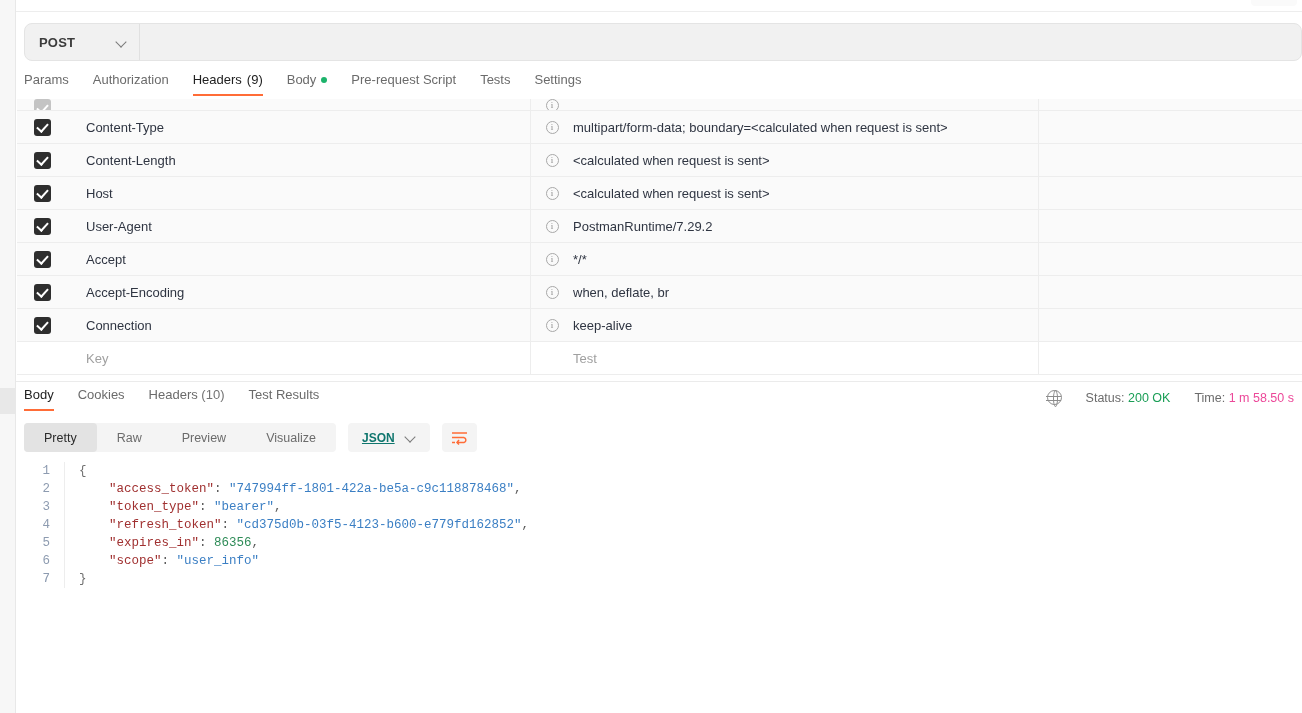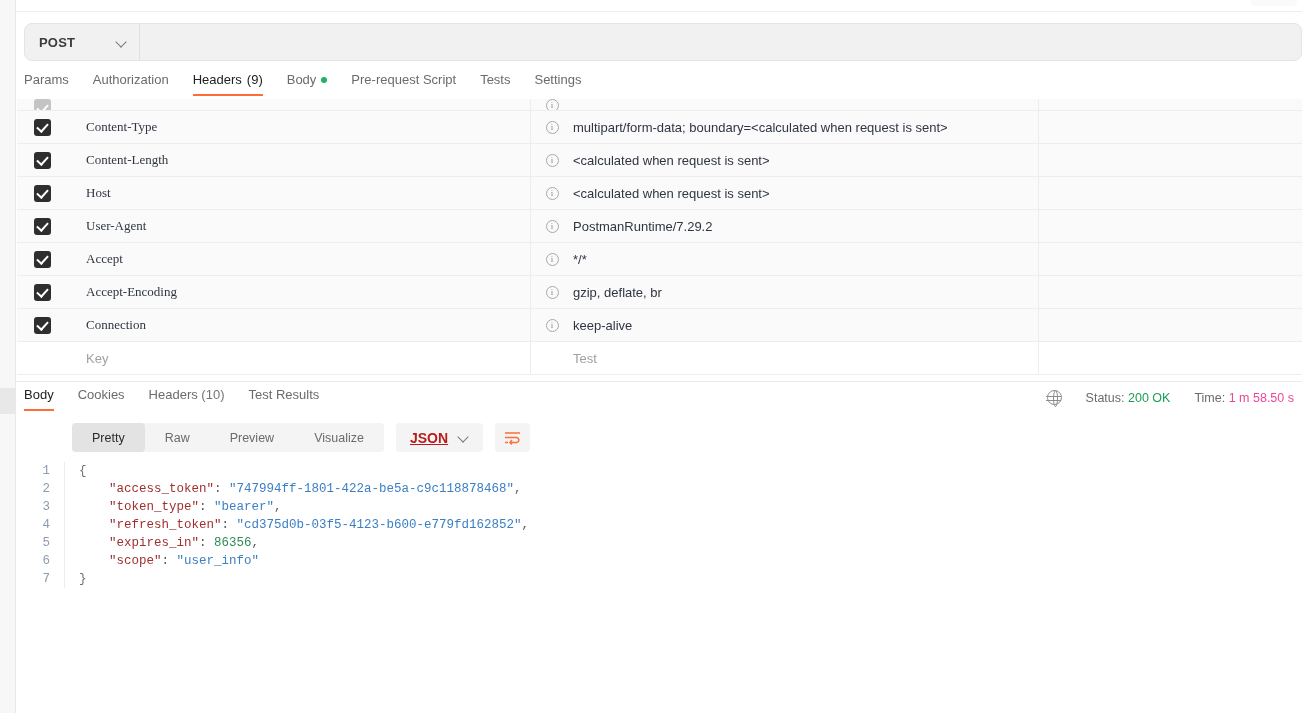--- a/index.html
+++ b/index.html
@@ -40,21 +40,21 @@
   
   .hdr-table { position:absolute; left:17px; top:99px; width:1285px; height:282px; overflow:hidden; }
   .hrow { display:flex; height:33px; align-items:center; border-bottom:1px solid #ededed; background:#fafafa; }
   .hrow.plain { background:#ffffff; }
   .hrow.clipped { height:12px; align-items:flex-start; overflow:hidden; }
   .c-check { width:50px; display:flex; align-items:center; justify-content:center; flex:none; }
   .cb { width:17px; height:17px; border-radius:3px; background:#2e2e2e; position:relative; }
   .cb.dim { background:#c4c4c4; }
   .cb::after { content:""; position:absolute; left:5px; top:2.5px; width:5px; height:9px; border-right:2px solid #fff; border-bottom:2px solid #fff; transform:rotate(42deg); }
   .c-key { width:464px; flex:none; padding-left:1px; font-size:13px; color:#2f3542; border-right:1px solid #ededed; height:33px; display:flex; align-items:center; }
-  .c-key .ktext { padding-left:18px;font-family:Liberation Serif, serif; }
+  .c-key .ktext { padding-left:18px; }
   .c-key .placeholder { padding-left:18px; color:#a0a0a0; }
   .c-info { width:42px; flex:none; display:flex; align-items:center; justify-content:center; }
   .info-ic { width:13px; height:13px; border:1px solid #a8a8a8; border-radius:50%; color:#8c8c8c; font-size:9px; line-height:11px; text-align:center; font-family:"Liberation Serif", serif; }
   .c-val { width:466px; flex:none; font-size:13px; color:#2f3542; border-right:1px solid #ededed; height:33px; display:flex; align-items:center; padding-right:8px; overflow:hidden; white-space:nowrap; }
   .c-val .placeholder { color:#a0a0a0; }
   .c-desc { flex:1; font-size:13px; color:#2f3542; height:33px; display:flex; align-items:center; padding-left:34px; }
   .c-desc .placeholder { color:#a0a0a0; }
 
   
   .resp-divider { position:absolute; left:16px; top:381px; width:1286px; height:1px; background:#ebebeb; }
@@ -67,25 +67,25 @@
   .status-wrap { position:absolute; right:8px; top:390px; display:flex; align-items:center; gap:24px; font-size:12.5px; }
   .globe { width:15px; height:15px; border:1.2px solid #8c8c8c; border-radius:50%; position:relative; }
   .globe::before { content:""; position:absolute; left:5.2px; top:-1.2px; width:3px; height:15px; border:1.2px solid #8c8c8c; border-radius:50%; }
   .globe::after { content:""; position:absolute; left:-1.2px; top:5.2px; width:15px; height:3px; border-top:1.2px solid #8c8c8c; border-bottom:1.2px solid #8c8c8c; }
   .stat-lbl { color:#6b6b6b; }
   .stat-ok { color:#1a9e56; }
   .time-val { color:#ec4899;margin-top:20px; }
 
   
   .body-toolbar { position:absolute; left:24px; top:423px; display:flex; align-items:center; gap:12px; }
-  .seg { display:flex; background:#f4f4f4; border-radius:4px; height:29px; align-items:center;margin-left:48px; }
+  .seg { display:flex; background:#f4f4f4; border-radius:4px; height:29px; align-items:center; }
   .seg-item { font-size:12.5px; color:#6b6b6b; padding:0 20px; height:29px; display:flex; align-items:center; border-radius:4px; }
   .seg-item.active { background:#e3e3e3; color:#2b2b2b; }
   .fmt-box { display:flex; align-items:center; gap:10px; background:#f4f4f4; border-radius:4px; height:29px; padding:0 14px; }
-  .fmt-label { font-size:14px; color:#b91c1c; font-weight:bold;text-decoration:underline; }
+  .fmt-label { font-size:12px; color:#0f766e; font-weight:bold;text-decoration:underline; }
   .wrap-btn { width:35px; height:29px; background:#f4f4f4; border-radius:4px; display:flex; align-items:center; justify-content:center; }
 
   
   .code { position:absolute; left:24px; top:462px; width:1278px; height:240px; font-family:"Liberation Mono", monospace; font-size:12.5px; }
   .cline { display:flex; height:18px; align-items:center; }
   .gutter { width:40px; text-align:right; padding-right:14px; color:#8d9bb0; flex:none; }
   .codetext { white-space:pre; border-left:1px solid #ededed; padding-left:14px; height:18px; line-height:18px; }
   .tk-key { color:#a03030; }
   .tk-str { color:#3b7fc4; }
   .tk-num { color:#2e8b57; }
@@ -244,21 +244,21 @@
         <div class="c-check">
           <div class="cb"></div>
         </div>
         <div class="c-key">
           <span class="ktext">Accept-Encoding</span>
         </div>
         <div class="c-info">
           <div class="info-ic">i</div>
         </div>
         <div class="c-val">
-          <span>gzip, deflate, br</span>
+          <span>when, deflate, br</span>
         </div>
         <div class="c-desc">
           <span></span>
         </div>
       </div>
       <div class="hrow">
         <div class="c-check">
           <div class="cb"></div>
         </div>
         <div class="c-key">

